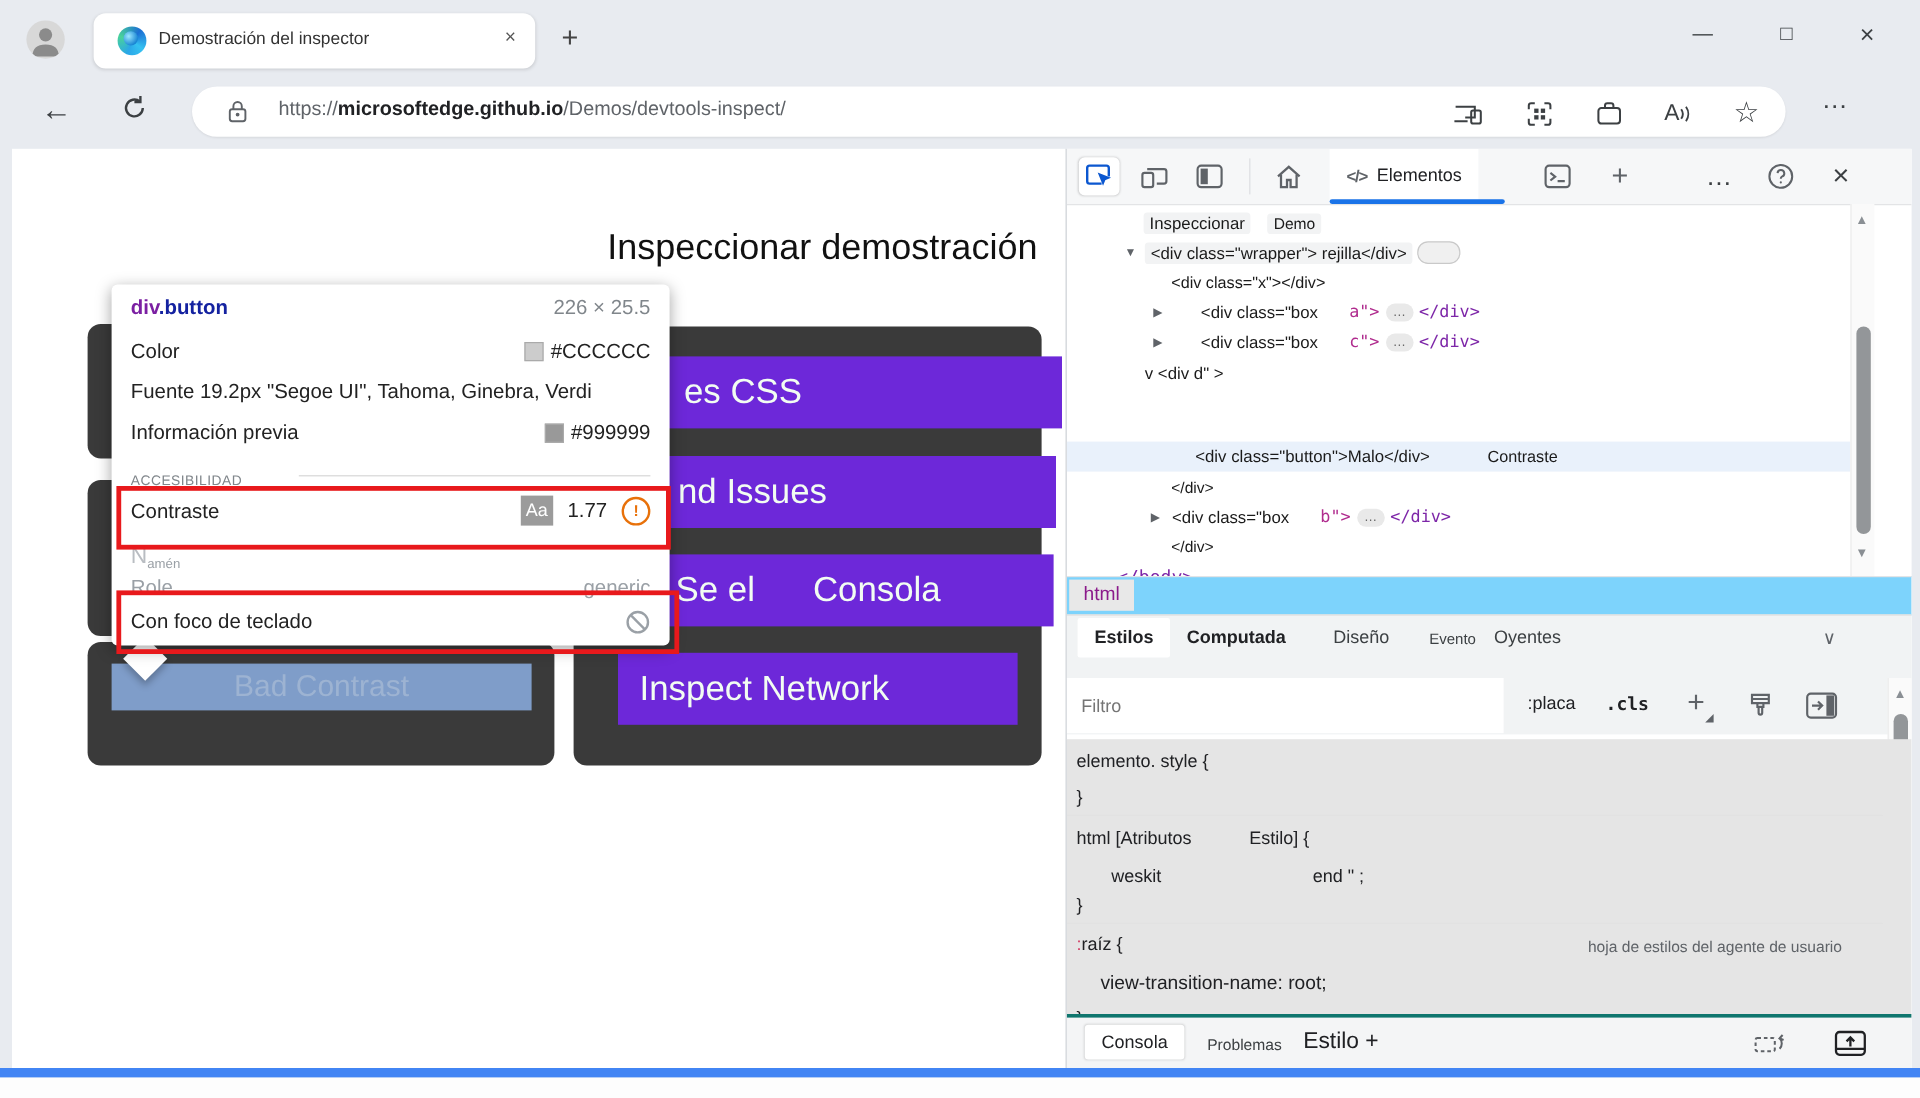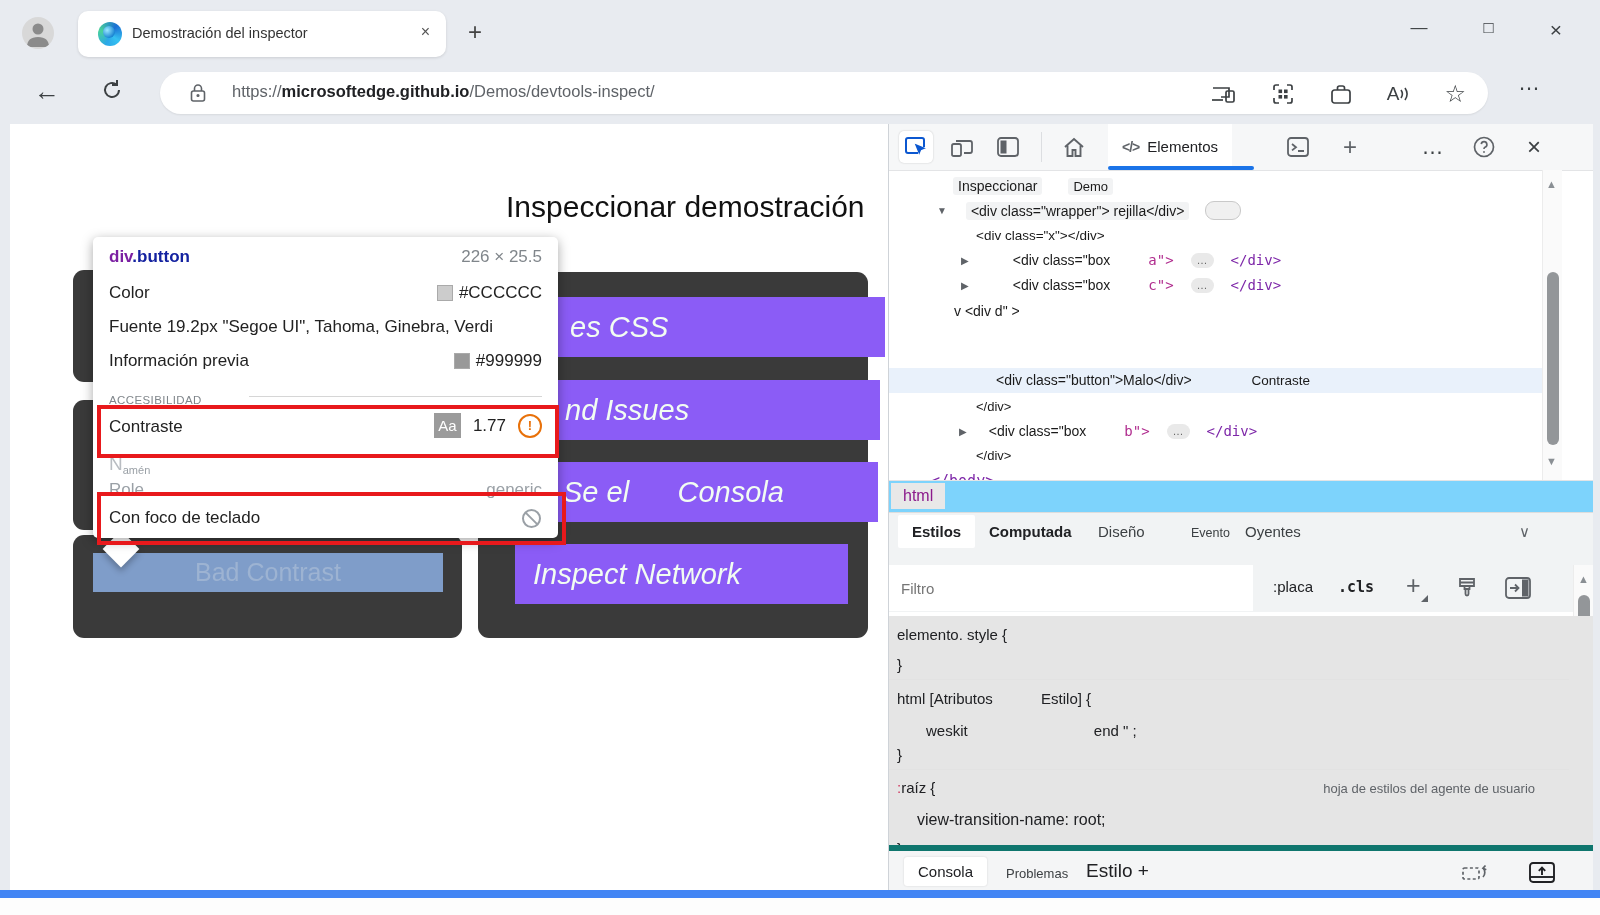--- a/index.html
+++ b/index.html
@@ -27,22 +27,22 @@
   .navicon{color:#3c4043;}
   .addressbar{position:absolute;left:160px;top:10px;width:1328px;height:42px;background:#fff;border-radius:21px;box-shadow:0 1px 2px rgba(0,0,0,.08);}
   .url{position:absolute;left:72px;top:10px;font-size:16.5px;color:#5f6368;white-space:nowrap;}
   .url b{color:#202124;font-weight:700;}
   .bar-icons{position:absolute;right:22px;top:8px;display:flex;gap:34px;align-items:center;color:#3c4043;}
 
   
   .page{position:absolute;left:10px;top:124px;width:878px;height:766px;background:#fff;overflow:hidden;}
   .page-title{position:absolute;left:496px;top:66px;font-size:30px;color:#111;white-space:nowrap;}
   .darkbox{position:absolute;background:#3a3a3a;border-radius:11px;}
-  .greenbtn{position:absolute;left:37px;width:315px;height:60px;background:#8b5cf6;color:#f2fdf2;
-    font-size:29px;line-height:60px;white-space:pre;overflow:hidden;font-style:italic;}
+  .greenbtn{position:absolute;left:37px;width:315px;height:60px;background:#6d28d9;color:#f2fdf2;
+    font-size:29px;line-height:60px;white-space:pre;overflow:hidden;}
   .badbtn{position:absolute;left:20px;top:18px;width:350px;height:39px;background:#7f9dc9;color:#9db3d2;
     font-size:25px;text-align:center;line-height:39px;}
 
   
   .tooltip{position:absolute;left:83px;top:113px;width:465px;height:301px;background:#fff;border-radius:5px;
     box-shadow:0 3px 12px rgba(0,0,0,.35);font-size:17px;color:#222;z-index:5;}
   .tooltip .row{position:absolute;left:16px;right:16px;height:24px;}
   .tt-right{position:absolute;right:0;top:0;display:flex;align-items:center;gap:6px;}
   .swatch{display:inline-block;width:14px;height:14px;border:1px solid #aaa;}
   .a11y-line{position:absolute;left:140px;right:0;top:7px;height:1px;background:#d6d6d6;}
@@ -56,21 +56,21 @@
   
   .devtools{position:absolute;left:888px;top:124px;width:704px;height:766px;background:#fff;border-left:1px solid #cfd3d8;overflow:hidden;}
   .dt-toolbar{position:absolute;left:0;top:0;width:100%;height:46px;background:#f6f7f8;border-bottom:1px solid #e3e4e6;}
   .dt-btn{position:absolute;top:7px;width:34px;height:32px;display:flex;align-items:center;justify-content:center;border-radius:5px;}
   .dt-divider{position:absolute;top:8px;width:1px;height:30px;background:#dcdee1;}
   .el-tab{position:absolute;left:219px;top:0;height:45px;background:#fff;display:flex;align-items:center;padding:0 14px;gap:8px;}
   .el-underline{position:absolute;left:219px;top:42px;width:146px;height:4px;background:#1a73e8;border-radius:2px;}
   .glyph-icon{color:#5f6368;font-size:14px;font-weight:700;letter-spacing:-1px;}
 
   .tree{position:absolute;left:0;top:46px;width:653px;height:310px;font-size:14px;color:#1a1a1a;}
-  .tree-row{position:absolute;display:flex;align-items:center;white-space:pre;gap:12px;}
+  .tree-row{position:absolute;display:flex;align-items:center;white-space:pre;}
   .tri{color:#5f6368;font-size:10px;}
   .attr{color:#b02c8e;}
   .closetag{color:#7d26a8;}
   .pill{display:inline-block;background:#e9e9e9;border-radius:9px;padding:0 6px;margin:0 5px;font-size:11px;color:#666;line-height:15px;}
   .selrow{position:absolute;left:0;width:653px;height:25px;background:#e9f1fb;}
   .chiplight{background:#f2f3f4;border-radius:3px;padding:1px 5px;}
 
   .scrollcol{position:absolute;width:19px;background:#fafafa;border-left:1px solid #ececec;}
   .scroll-tri{position:absolute;left:3px;color:#8a8f94;font-size:11px;}
   .thumb{position:absolute;left:3.5px;width:12px;background:#939699;border-radius:6px;}
@@ -83,21 +83,21 @@
   .stab.active{background:#fff;padding:8px 14px;top:2px;color:#202124;font-weight:700;border-radius:2px;}
 
   .filterrow{position:absolute;left:0;top:441px;width:704px;height:47px;background:#f1f3f4;}
   .filter-input{position:absolute;left:0;top:0;width:364px;height:46px;border:none;outline:none;font-size:15px;
     padding:0 12px;box-sizing:border-box;color:#202124;background:#fff;font-family:"Liberation Sans",sans-serif;}
   .plus-corner{position:absolute;right:-7px;bottom:-2px;width:0;height:0;border-left:7px solid transparent;border-bottom:7px solid #5f6368;}
 
   .stylepane{position:absolute;left:0;top:492px;width:704px;height:233px;background:#e5e5e5;font-size:15px;color:#202124;text-decoration:underline;}
   .sdiv{position:absolute;left:0;width:680px;height:1px;background:#e2e2e2;}
 
-  .drawer{position:absolute;left:0;top:721px;width:704px;height:45px;background:#f4f5f6;border-top:6px solid #0f766e;}
+  .drawer{position:absolute;left:0;top:721px;width:704px;height:45px;background:#f4f5f6;border-top:3px solid #0f766e;}
   .drawer-chip{position:absolute;left:15px;top:6px;background:#fff;border-radius:3px;padding:6px 14px;font-size:15px;color:#202124;box-shadow:0 0 2px rgba(0,0,0,.15);}
 
   .bluebar{position:absolute;left:0;top:890px;width:1600px;height:8px;background:#4285f4;}
   .belowbar{position:absolute;left:0;top:898px;width:1600px;height:17px;background:#fdfdfd;}
 </style>
 </head>
 <body>
 
 <div class="window">
 
@@ -355,21 +355,21 @@
       <span class="scroll-tri" style="top:285px">▼</span>
     </div>
 
     <div class="crumbs">
       <span class="crumb-chip">html</span>
     </div>
 
     <div class="styletabs">
       <span class="stab active" style="left:9px">Estilos</span>
       <span class="stab" style="left:100px;font-weight:700;color:#202124">Computada</span>
-      <span class="stab" style="left:209px">Diseño</span>
+      <span class="stab" style="left:222px">Diseño</span>
       <span class="stab" style="left:302px;font-size:12.5px;top:13px">Evento</span>
       <span class="stab" style="left:356px">Oyentes</span>
       <span class="stab" style="left:630px;color:#5f6368">∨</span>
     </div>
 
     <div class="filterrow">
       <input class="filter-input" type="text" placeholder="Filtro" style="">
       <span class="abs" style="left:384px;top:13px;font-size:15px;color:#202124">:placa</span>
       <span class="abs mono" style="left:449px;top:13px;font-size:15px;font-weight:700;color:#202124">.cls</span>
       <span class="abs" style="left:517px;top:6px;font-size:25px;color:#5f6368;font-weight:300"><span>+</span><span class="plus-corner"></span></span>

